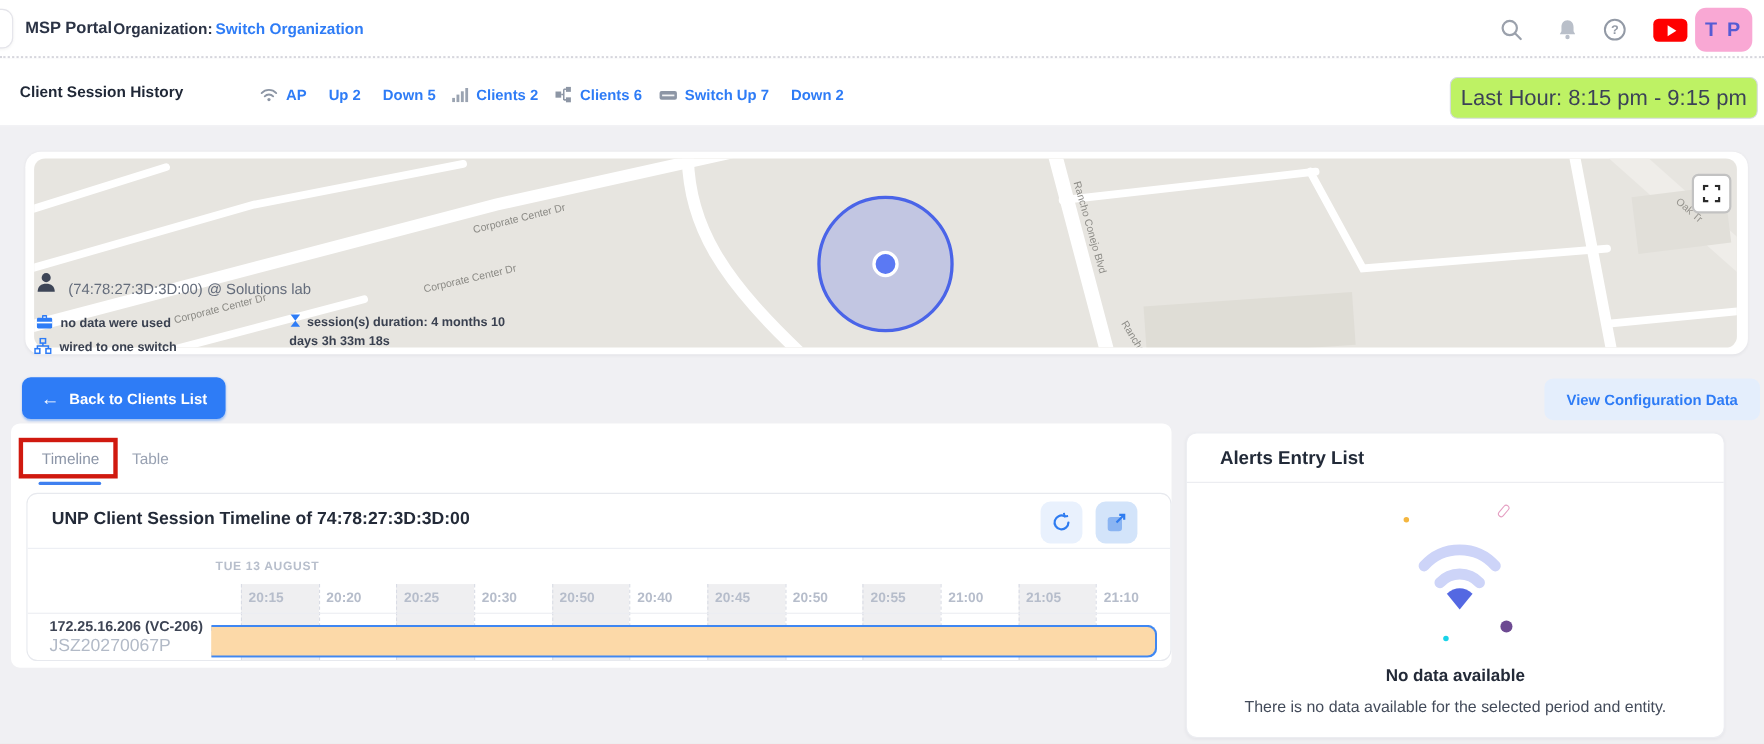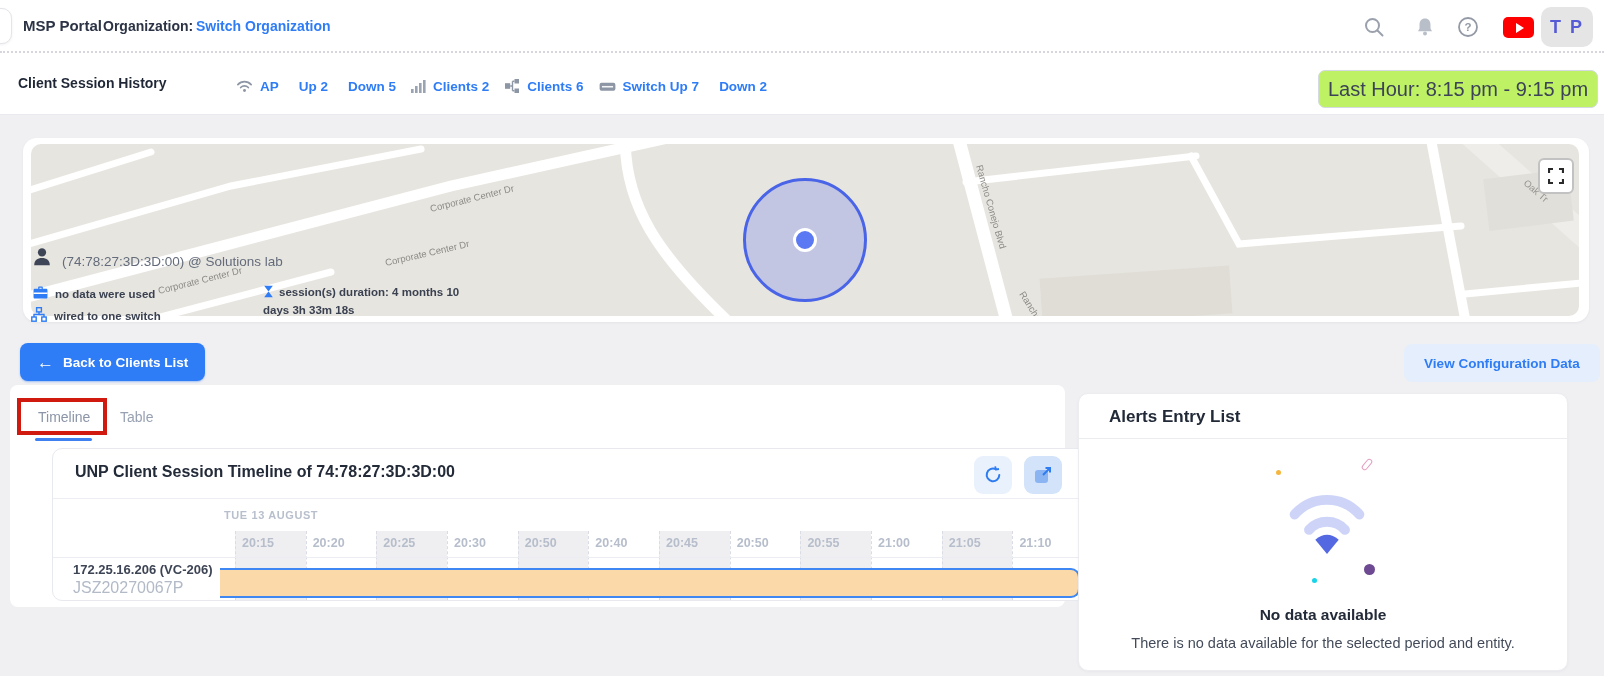--- a/index.html
+++ b/index.html
@@ -11,21 +11,21 @@
             border-bottom:2px dotted #d6d6dd; }
   .nav-nub { position:absolute; left:-12px; top:8px; width:24px; height:36px; background:#fff;
              border:1px solid #e4e4ea; border-radius:10px; box-shadow:0 1px 3px rgba(0,0,0,.06); }
   .brand { position:absolute; left:23px; top:17px; font-size:15px; font-weight:700; color:#2b3345; }
   .org-label { position:absolute; left:103px; top:18px; font-size:14px; font-weight:700; color:#2b3345; }
   .org-link  { position:absolute; left:196px; top:18px; font-size:14px; font-weight:700; color:#2e7cf6; cursor:pointer; }
   .nav-icon { position:absolute; top:15px; width:24px; height:24px; display:flex; align-items:center; justify-content:center; cursor:pointer; }
   .yt { position:absolute; left:1503px; top:17px; width:31px; height:21px; background:#ff0000; border-radius:5px;
         display:flex; align-items:center; justify-content:center; cursor:pointer; }
   .yt-tri { width:0; height:0; border-left:8px solid #fff; border-top:5px solid transparent; border-bottom:5px solid transparent; margin-left:2px; }
-  .avatar { position:absolute; left:1541px; top:7px; width:52px; height:40px; background:#e5e5e5; border-radius:10px;
+  .avatar { position:absolute; left:1541px; top:7px; width:52px; height:40px; background:#f9a8d4; border-radius:10px;
             display:flex; align-items:center; justify-content:center; font-size:18px; font-weight:700; color:#555bd4; letter-spacing:2px; cursor:pointer; }
 
   
   .pagehead { position:absolute; top:53px; left:0; width:1604px; height:62px; background:#fff; border-bottom:1px solid #e9eaef; }
   .page-title { position:absolute; left:18px; top:75px; font-size:14px; font-weight:700; color:#1f2736; }
   .chips { position:absolute; left:228px; top:78px; display:flex; align-items:center; gap:7px; }
   .chips .txt { color:#2e7cf6; font-weight:700; font-size:13.5px; white-space:nowrap; cursor:pointer; }
   .chips .gap { width:6px; }
   .chips .icon { display:flex; align-items:center; margin-left:8px; }
   .daterange { position:absolute; left:1318px; top:70px; width:280px; height:38px; border:1px solid #d5d9e2; border-radius:7px;
@@ -61,29 +61,29 @@
   
   .left-panel { position:absolute; left:10px; top:385px; width:1055px; height:222px; background:#fff; border-radius:8px; }
   .tab { position:absolute; top:409px; font-size:14px; cursor:pointer; }
   .tab.timeline { left:38px; color:#8b95a7; }
   .tab.table { left:120px; color:#98a1b2; }
   .tab-underline { position:absolute; left:35px; top:438px; width:57px; height:3px; background:#3f80f0; border-radius:2px; }
   .annotation-box { position:absolute; left:17px; top:398px; width:90px; height:37px; border:4px solid #d0190f; z-index:5; }
 
   
   .tl-card { position:absolute; left:24px; top:448px; width:1041px; height:153px; background:#fff;
-             border:1px solid #e7e9ee; border-radius:10px; overflow:hidden;margin-left:28px; }
+             border:1px solid #e7e9ee; border-radius:10px; overflow:hidden; }
   .tl-title { position:absolute; left:22px; top:14px; font-size:16px; font-weight:700; color:#232a38; }
   .icon-btn { position:absolute; top:7px; width:38px; height:38px; border-radius:9px; display:flex; align-items:center;
               justify-content:center; cursor:pointer; border:none; }
   .btn-refresh { left:921px; background:#e9f1fd; }
   .btn-export  { left:971px; background:#d3e4fa; }
   .tl-divider { position:absolute; left:0; top:49px; width:100%; height:1px; background:#eceef3; }
   .g-date { position:absolute; left:171px; top:60px; font-size:11px; font-weight:700; letter-spacing:.6px; color:#b8bfcc; }
-  .gantt-cols { position:absolute; left:166px; top:82px; width:864px; height:69px; display:flex;padding-left:16px; }
+  .gantt-cols { position:absolute; left:178px; top:82px; width:864px; height:69px; display:flex;padding-left:16px; }
   .gcol { width:72px; height:100%; border-left:1px dashed #d9dce5; position:relative; }
   .gcol.shaded { background:#efeff1; }
   .gtick { position:absolute; left:6px; top:5px; font-size:12.5px; font-weight:700; color:#b6bdcb; }
   .g-hline { position:absolute; left:0; top:108px; width:100%; height:1px; background:#ecedf2; }
   .g-rowlabel { position:absolute; left:0; top:109px; width:166px; height:43px; padding-left:20px;
                 display:flex; flex-direction:column; justify-content:center; gap:2px; }
   .g-rowlabel .l1 { font-size:13px; font-weight:700; color:#3d4454; }
   .g-rowlabel .l2 { font-size:16px; color:#b2bac7; }
   .session-bar { position:absolute; left:167px; top:119px; width:860px; height:30px; background:#fcd9a8;
                  border-top:2px solid #3f87f2; border-bottom:2px solid #3f87f2; border-right:2px solid #3f87f2;

